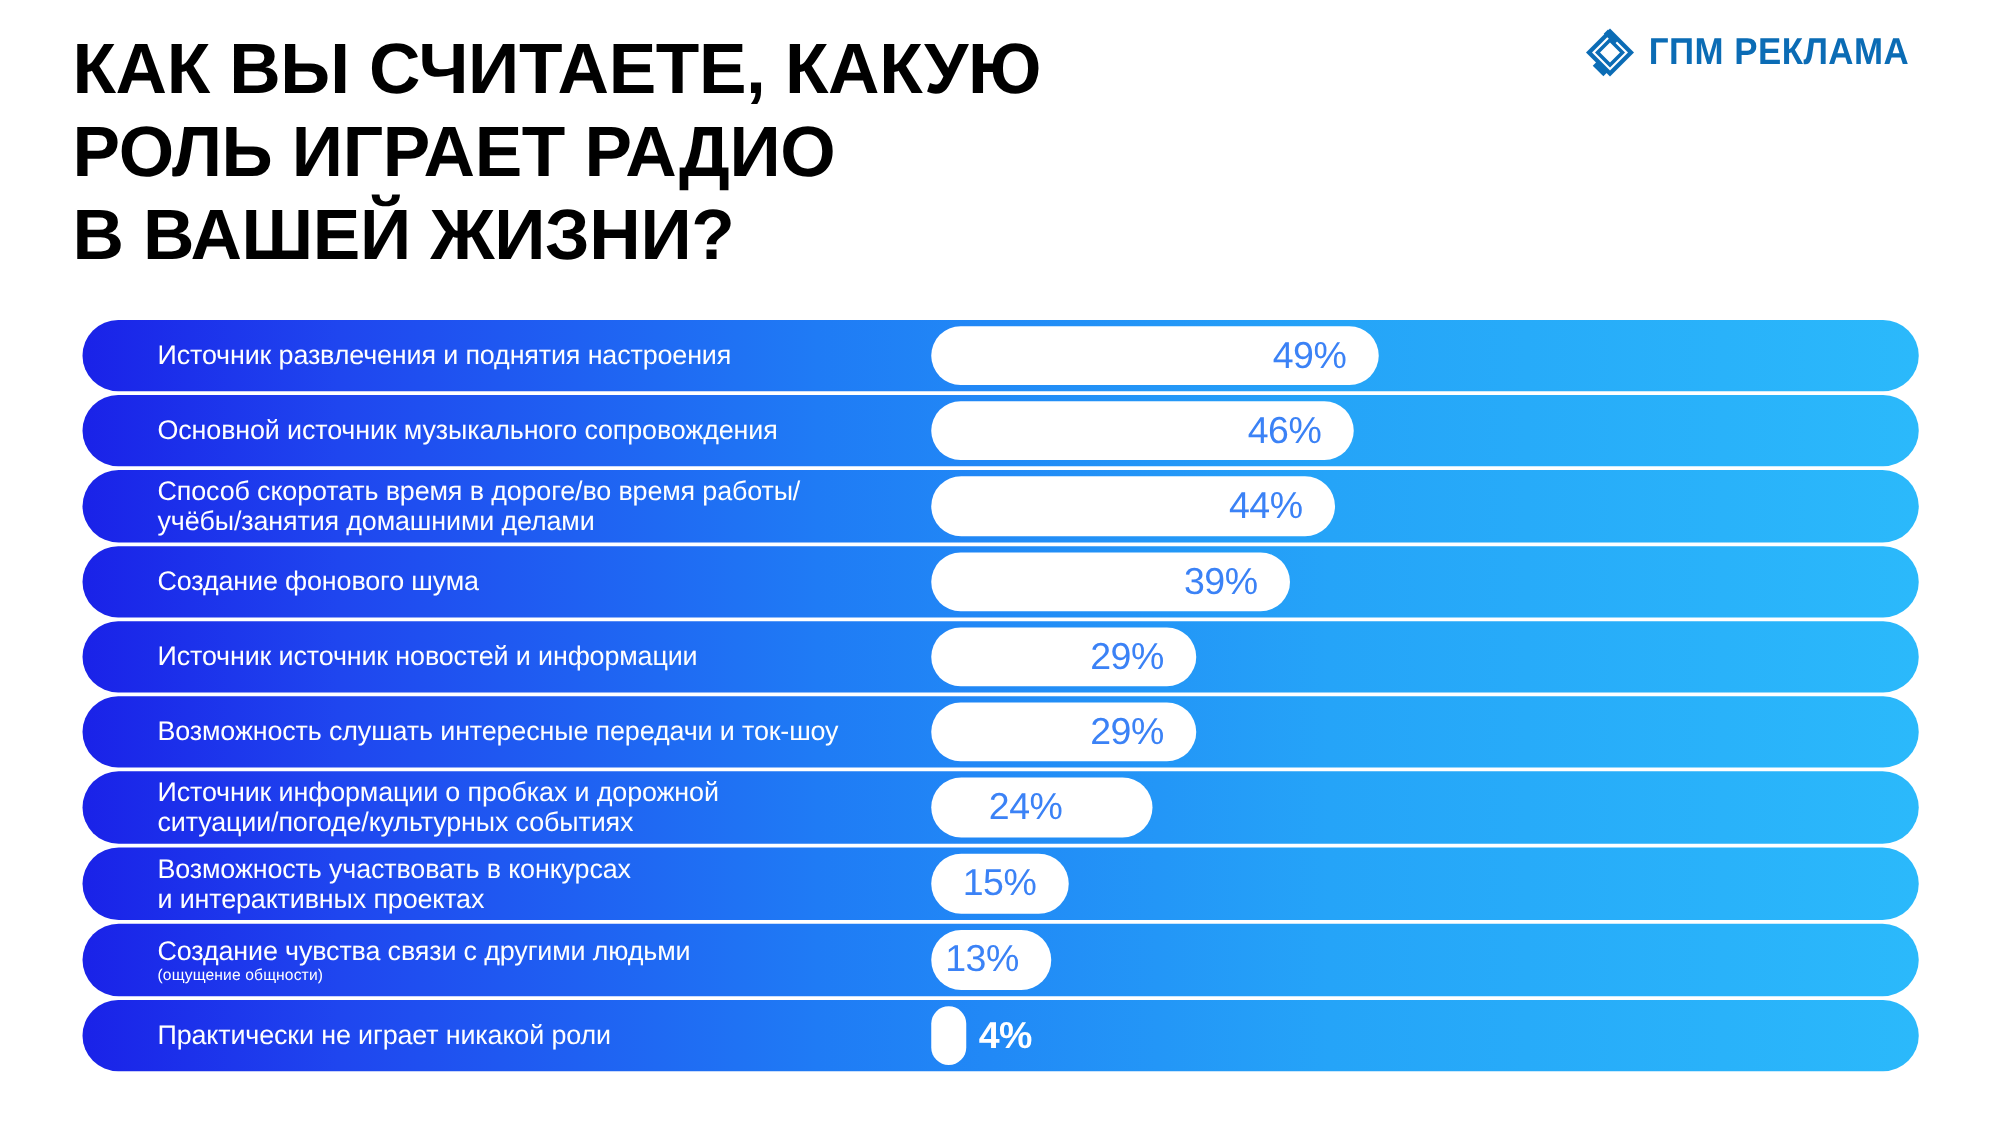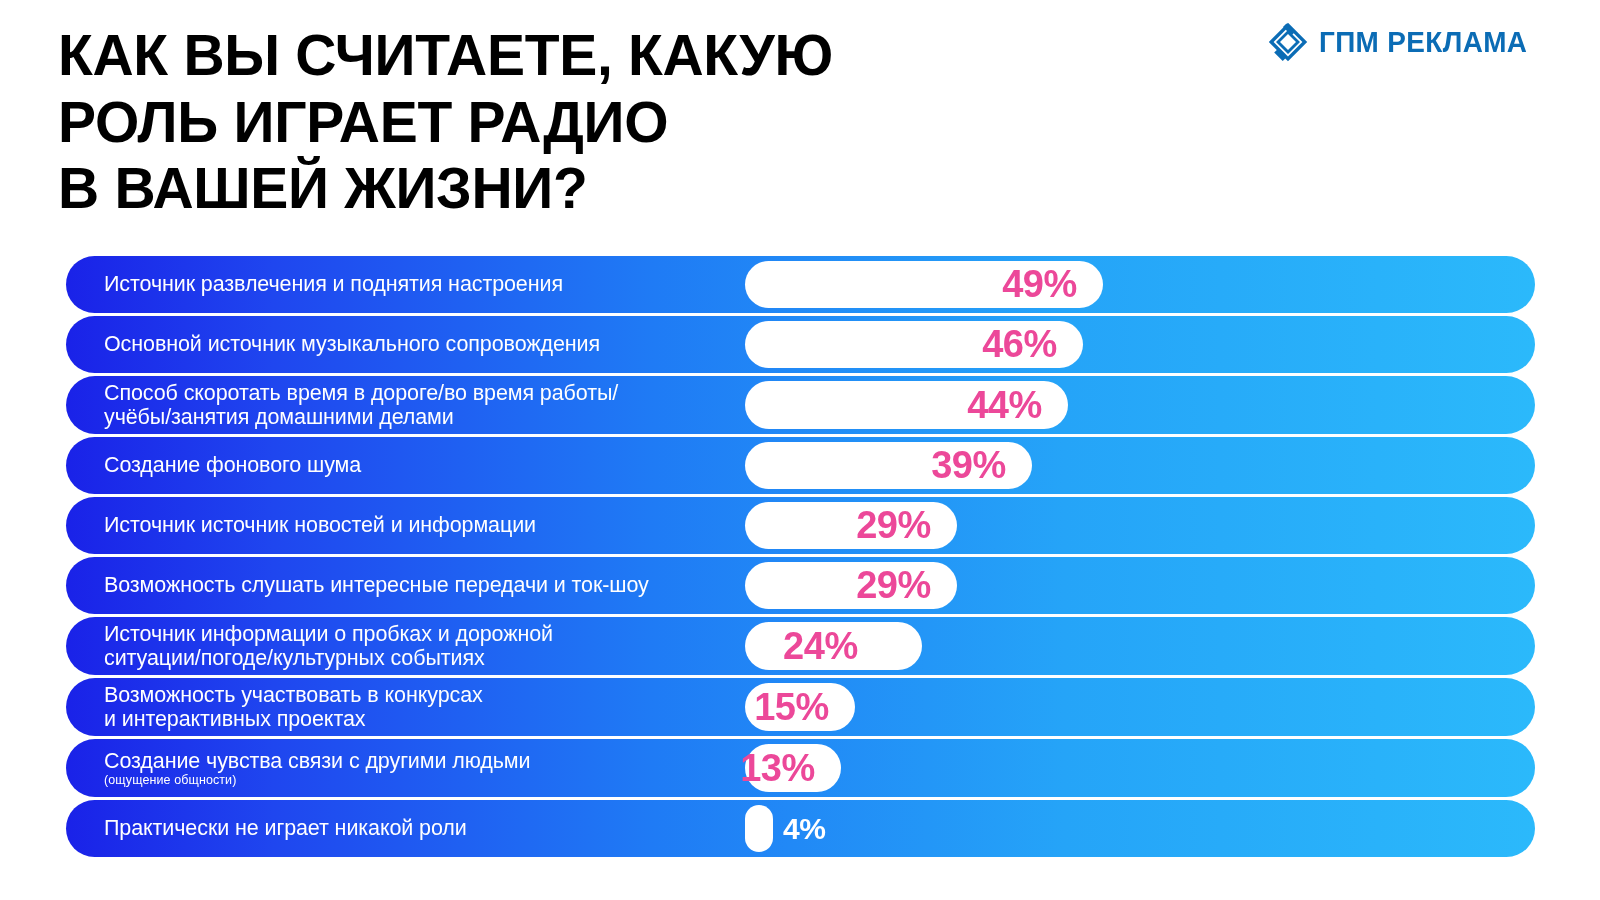--- a/index.html
+++ b/index.html
@@ -80,21 +80,21 @@
 
   .row-h1 { height: 57px; }
   .row-h2 { height: 58px; }
 
   .row-label {
     position: relative;
     z-index: 3;
     color: #ffffff;
     font-size: 21.5px;
     line-height: 1.14;
-    padding-left: 38px;
+    padding-left: 60px;
     white-space: pre-line;
     letter-spacing: -0.1px;
     pointer-events: none;
   }
 
   .row-sublabel {
     display: block;
     font-size: 12.5px;
     line-height: 1.15;
     letter-spacing: 0.1px;
@@ -109,23 +109,23 @@
     background: #ffffff;
     border-radius: 30px;
     z-index: 2;
     display: flex;
     align-items: center;
     justify-content: flex-end;
     padding-right: 26px;
   }
 
   .pill .value {
-    color: #ec4899;
-    font-size: 38px;
-    font-weight: bold;
+    color: #3b82f6;
+    font-size: 30px;
+    font-weight: normal;
     letter-spacing: -0.4px;
   }
 
   
   .pill.tiny {
     padding-right: 0;
     justify-content: center;
   }
   .pill.tiny .value {
     position: absolute;

